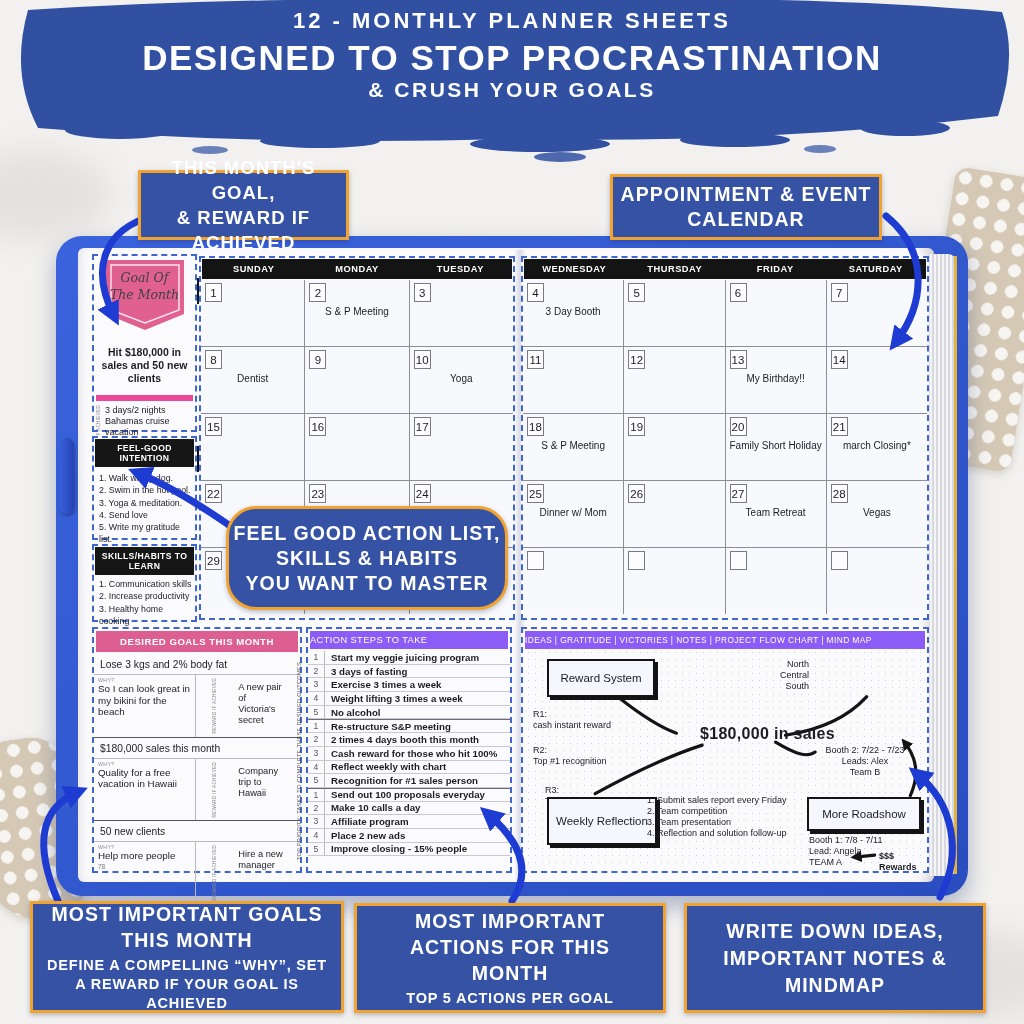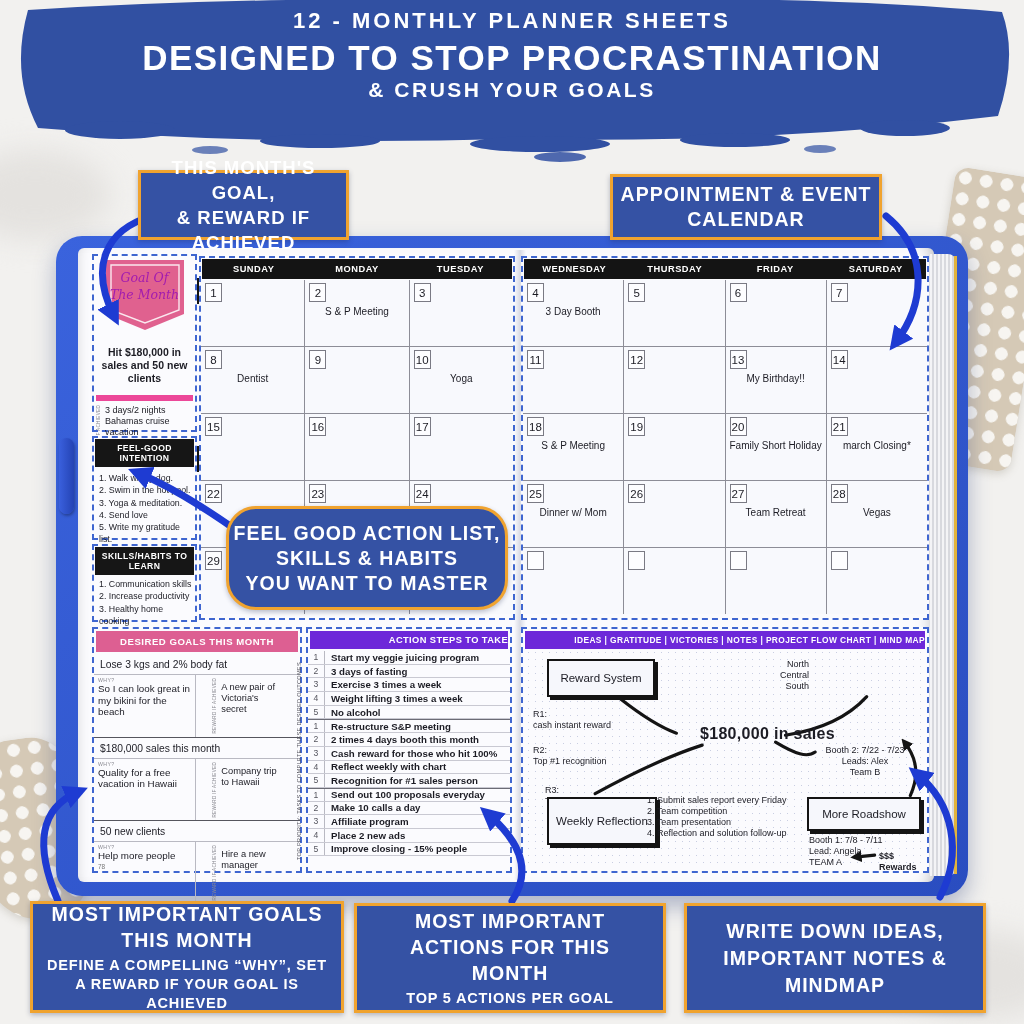--- a/index.html
+++ b/index.html
@@ -34,21 +34,21 @@
     background:repeating-linear-gradient(90deg,#f4f4f6 0 2px,#d8d9de 2px 4px);}
   .stack-gold{left:954px;top:256px;width:3px;height:618px;background:#e2b33c;}
   .elastic{left:59px;top:438px;width:15px;height:76px;background:linear-gradient(90deg,#3a60dd,#2443b4);border-radius:8px;box-shadow:1px 2px 3px rgba(0,0,0,.3);}
   .tab{width:9px;height:26px;background:#141414;border-radius:2px 0 0 2px;}
 
   
   .frame{position:absolute;border:2px dashed #3f66d0;background:var(--paper);}
 
   
   .ribbon-wrap{position:relative;width:78px;margin:4px auto 0;}
-  .ribbon-text{position:absolute;left:0;top:9px;width:78px;text-align:center;color:#a21caf;
+  .ribbon-text{position:absolute;left:0;top:9px;width:78px;text-align:center;color:#404040;
     font-family:"DejaVu Serif",serif;font-style:italic;font-size:12.5px;line-height:17px;}
   .goal-main{font-size:10.5px;line-height:13px;text-align:center;color:var(--ink);margin:10px 3px 0;font-weight:700;}
   .reward-row{display:flex;margin:10px 2px 0;border-top:6px solid #ec4899;padding-top:4px;}
   .vlabel{writing-mode:vertical-rl;transform:rotate(180deg);font-size:4.6px;color:#8a8a92;letter-spacing:.3px;line-height:5px;flex:0 0 9px;text-align:center;}
   .reward-text{font-size:9px;line-height:11px;color:var(--ink);}
   .mini-head{background:#161616;color:#fff;font-size:8.6px;font-weight:700;letter-spacing:.4px;text-align:center;padding:4px 0;margin:1px;}
   .mini-list{padding:4px 2px 0 5px;}
   .mini-list div{font-size:8.8px;line-height:12.3px;color:var(--ink);}
 
   
@@ -63,27 +63,27 @@
 
   
   .sec-head-pink{background:var(--pink);color:#fff;font-size:9.6px;font-weight:700;letter-spacing:.5px;text-align:center;padding:5px 0;margin:2px;}
   .goal-group{border-bottom:1.5px solid #55555e;padding:2px 0 0;}
   .goal-group:last-child{border-bottom:none;}
   .g-goal{font-size:10.3px;color:var(--ink);padding:3px 6px 4px;border-bottom:1px solid #b9b9c2;}
   .g-sub{display:flex;min-height:46px;}
   .g-why{flex:1.3;padding:2px 4px;}
   .g-why .wlab{font-size:5.2px;color:#8a8a92;letter-spacing:.4px;}
   .g-why .wtxt{font-size:9.8px;line-height:11.5px;color:var(--ink);}
-  .g-rew{flex:1;border-left:1px solid #b9b9c2;display:flex;padding:3px 16px;}
+  .g-rew{flex:1;border-left:1px solid #b9b9c2;display:flex;padding:3px 16px;gap:17px;}
   .g-rew .rtxt{font-size:9.3px;line-height:11px;color:var(--ink);padding-top:4px;}
   .pagenum{position:absolute;left:4px;bottom:1px;font-size:6.5px;color:#777;}
   .side-note{position:absolute;writing-mode:vertical-rl;transform:rotate(180deg);font-size:5.6px;color:#55555e;letter-spacing:.3px;}
 
   
-  .sec-head-black{background:#6d28d9;color:#fff;font-size:9.3px;font-weight:700;letter-spacing:.4px;text-align:right;padding:4px 0;margin:2px;}
+  .sec-head-black{background:#8b5cf6;color:#fff;font-size:9.3px;font-weight:400;letter-spacing:.4px;text-align:left;padding:4px 0;margin:2px;}
   .act-row{display:flex;border-bottom:1px solid #c9c9d2;height:13.7px;align-items:center;}
   .act-row.group-start{border-top:1.6px solid #6b6b75;}
   .act-num{flex:0 0 17px;font-size:8.6px;color:#55555e;text-align:center;border-right:1px solid #b9b9c2;align-self:stretch;line-height:13px;}
   .act-text{font-size:9.7px;color:var(--ink);padding-left:6px;white-space:nowrap;font-weight:bold;}
 
   
   .mm-body{position:absolute;left:2px;right:2px;top:20px;bottom:2px;
     background-image:radial-gradient(#c9cee2 .9px, transparent 1px);background-size:7px 7px;}
   .mm-box{position:absolute;border:2.5px solid #141414;background:#f6f7fc;box-shadow:3px 3px 0 #141414;
     font-size:11.5px;color:var(--ink);text-align:center;display:flex;align-items:center;justify-content:center;line-height:13px;padding:2px 4px;}

